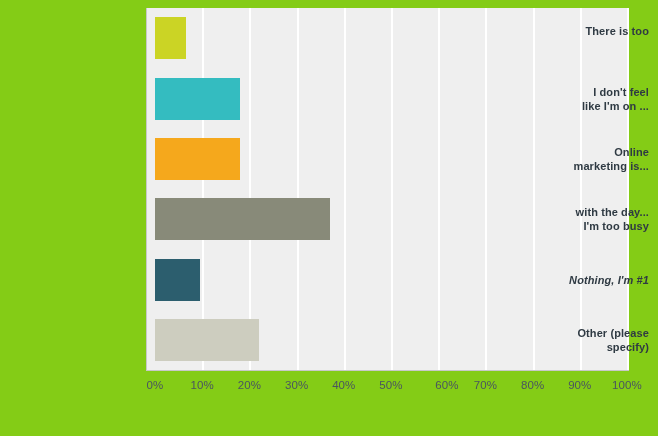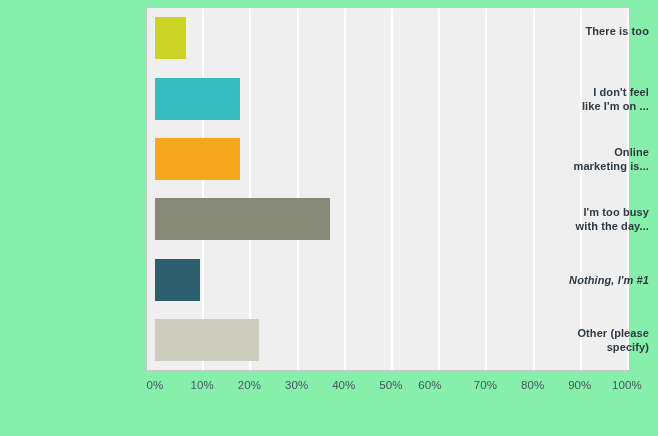--- a/index.html
+++ b/index.html
@@ -11,21 +11,21 @@
     width: 658px;
     height: 436px;
     font-family: "Liberation Sans", sans-serif;
     overflow: hidden;
   }
 
   #chart-root {
     position: relative;
     width: 658px;
     height: 436px;
-    background: #86efac;
+    background: #84cc16;
   }
 
   
   
   #plot-area {
     position: absolute;
     left: 147px;
     top: 8px;
     width: 482px;
     height: 362px;
@@ -145,38 +145,38 @@
       </div>
       <div class="cat-label" style="top: 84.5px;">
         <div>I don't feel</div>
         <div>like I'm on ...</div>
       </div>
       <div class="cat-label" style="top: 144.833px;">
         <div>Online</div>
         <div>marketing is...</div>
       </div>
       <div class="cat-label" style="top: 205.167px;">
+        <div>with the day...</div>
         <div>I'm too busy</div>
-        <div>with the day...</div>
       </div>
       <div class="cat-label" style="top: 272.5px; font-style: italic;">
         <div>Nothing, I'm #1</div>
       </div>
       <div class="cat-label" style="top: 325.833px;">
         <div>Other (please</div>
         <div>specify)</div>
       </div>
     </div>
   <div id="xticks-layer">
       <div class="xtick" style="left: 155px;">0%</div>
       <div class="xtick" style="left: 202.2px;">10%</div>
       <div class="xtick" style="left: 249.4px;">20%</div>
       <div class="xtick" style="left: 296.6px;">30%</div>
       <div class="xtick" style="left: 343.8px;">40%</div>
       <div class="xtick" style="left: 391px;">50%</div>
-      <div class="xtick" style="left: 430px;">60%</div>
+      <div class="xtick" style="left: 447px;">60%</div>
       <div class="xtick" style="left: 485.4px;">70%</div>
       <div class="xtick" style="left: 532.6px;">80%</div>
       <div class="xtick" style="left: 579.8px;">90%</div>
       <div class="xtick" style="left: 627px;">100%</div>
     </div>
 
 </div>
 
 </body></html>

